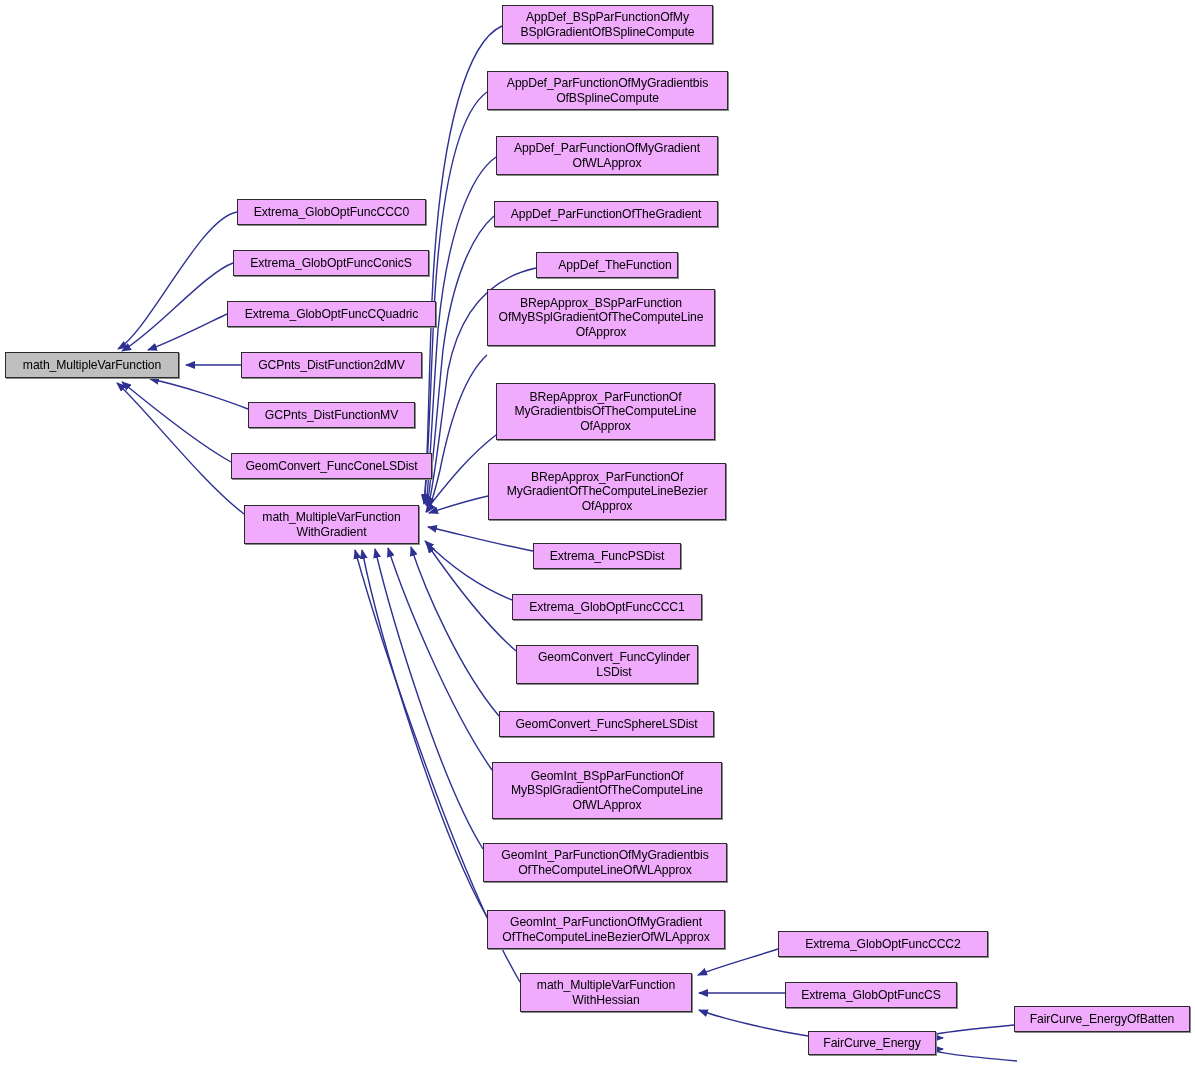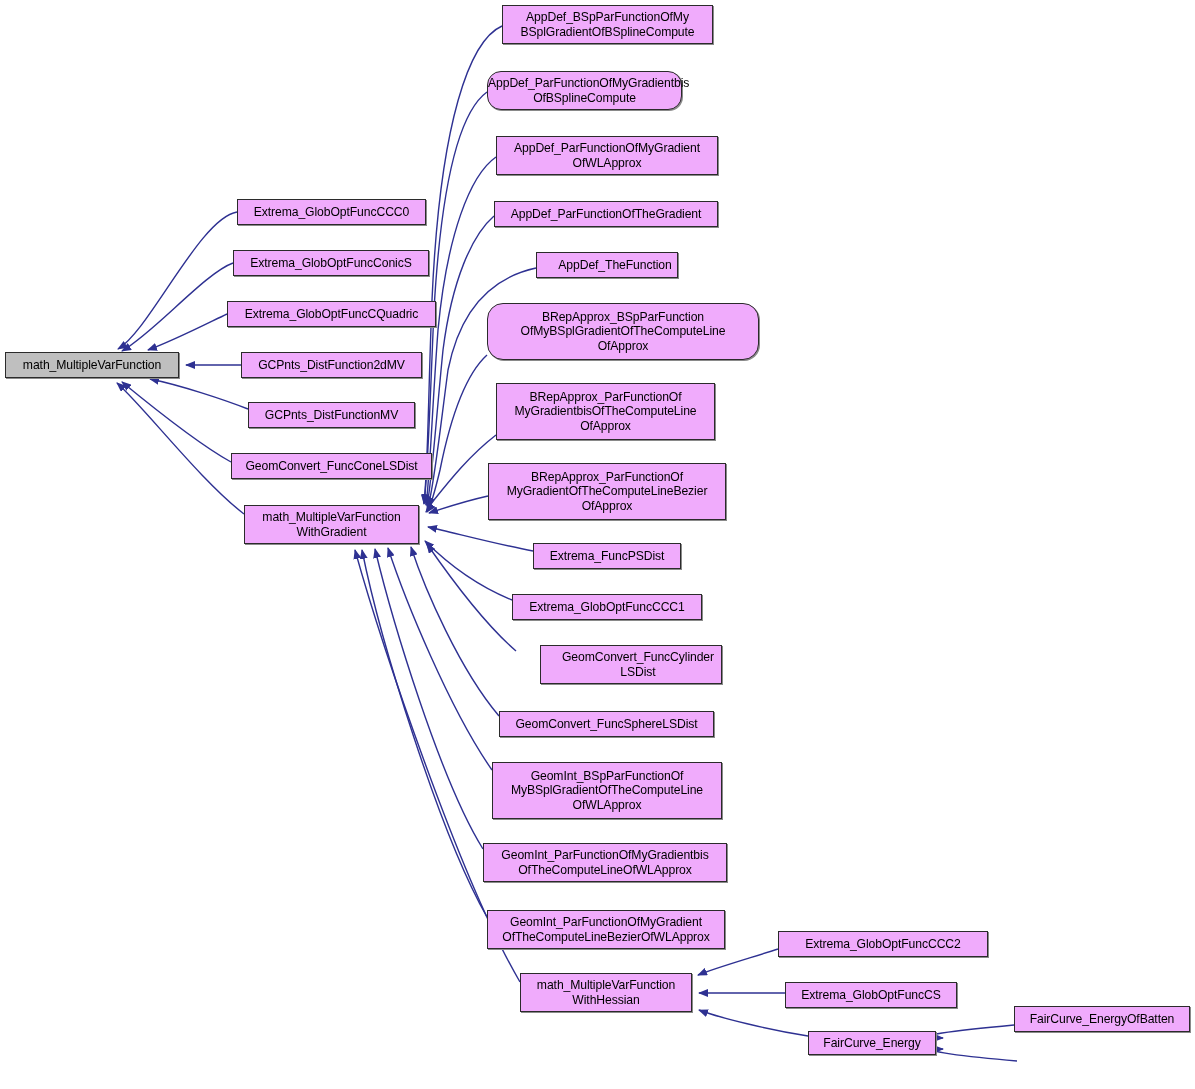--- a/index.html
+++ b/index.html
@@ -71,38 +71,38 @@
       <div class="node" style="left: 237px; top: 199px; width: 189px; height: 26px; text-align: center;"><span>Extrema_GlobOptFuncCCC0</span></div>
       <div class="node" style="left: 233px; top: 250px; width: 196px; height: 26px;"><span>Extrema_GlobOptFuncConicS</span></div>
       <div class="node" style="left: 227px; top: 301px; width: 209px; height: 26px;"><span>Extrema_GlobOptFuncCQuadric</span></div>
       <div class="node" style="left: 241px; top: 352px; width: 181px; height: 26px;"><span>GCPnts_DistFunction2dMV</span></div>
       <div class="node" style="left: 248px; top: 402px; width: 167px; height: 26px;"><span>GCPnts_DistFunctionMV</span></div>
       <div class="node" style="left: 231px; top: 453px; width: 201px; height: 26px;"><span>GeomConvert_FuncConeLSDist</span></div>
       <div class="node" style="left: 244px; top: 505px; width: 175px; height: 39px;"><span>math_MultipleVarFunction
 WithGradient</span></div>
       <div class="node" style="left: 502px; top: 5px; width: 211px; height: 39px;"><span>AppDef_BSpParFunctionOfMy
 BSplGradientOfBSplineCompute</span></div>
-      <div class="node" style="left: 487px; top: 71px; width: 195px; height: 39px; border-radius: 14px;"><span>AppDef_ParFunctionOfMyGradientbis
+      <div class="node" style="left: 487px; top: 71px; width: 241px; height: 39px;"><span>AppDef_ParFunctionOfMyGradientbis
 OfBSplineCompute</span></div>
       <div class="node" style="left: 496px; top: 136px; width: 222px; height: 39px;"><span>AppDef_ParFunctionOfMyGradient
 OfWLApprox</span></div>
       <div class="node" style="left: 494px; top: 201px; width: 224px; height: 26px;"><span>AppDef_ParFunctionOfTheGradient</span></div>
       <div class="node" style="left: 536px; top: 252px; width: 142px; height: 26px; padding-left: 16px;"><span>AppDef_TheFunction</span></div>
-      <div class="node" style="left: 487px; top: 303px; width: 272px; height: 57px; border-radius: 16px;"><span>BRepApprox_BSpParFunction
+      <div class="node" style="left: 487px; top: 289px; width: 228px; height: 57px;"><span>BRepApprox_BSpParFunction
 OfMyBSplGradientOfTheComputeLine
 OfApprox</span></div>
       <div class="node" style="left: 496px; top: 383px; width: 219px; height: 57px;"><span>BRepApprox_ParFunctionOf
 MyGradientbisOfTheComputeLine
 OfApprox</span></div>
       <div class="node" style="left: 488px; top: 463px; width: 238px; height: 57px;"><span>BRepApprox_ParFunctionOf
 MyGradientOfTheComputeLineBezier
 OfApprox</span></div>
       <div class="node" style="left: 533px; top: 543px; width: 148px; height: 26px;"><span>Extrema_FuncPSDist</span></div>
       <div class="node" style="left: 512px; top: 594px; width: 190px; height: 26px;"><span>Extrema_GlobOptFuncCCC1</span></div>
-      <div class="node" style="left: 540px; top: 645px; width: 182px; height: 39px; padding-left: 14px;"><span>GeomConvert_FuncCylinder
+      <div class="node" style="left: 516px; top: 645px; width: 182px; height: 39px; padding-left: 14px;"><span>GeomConvert_FuncCylinder
 LSDist</span></div>
       <div class="node" style="left: 499px; top: 711px; width: 215px; height: 26px;"><span>GeomConvert_FuncSphereLSDist</span></div>
       <div class="node" style="left: 492px; top: 762px; width: 230px; height: 57px;"><span>GeomInt_BSpParFunctionOf
 MyBSplGradientOfTheComputeLine
 OfWLApprox</span></div>
       <div class="node" style="left: 483px; top: 843px; width: 244px; height: 39px;"><span>GeomInt_ParFunctionOfMyGradientbis
 OfTheComputeLineOfWLApprox</span></div>
       <div class="node" style="left: 487px; top: 910px; width: 238px; height: 39px;"><span>GeomInt_ParFunctionOfMyGradient
 OfTheComputeLineBezierOfWLApprox</span></div>
       <div class="node" style="left: 520px; top: 973px; width: 172px; height: 39px;"><span>math_MultipleVarFunction

